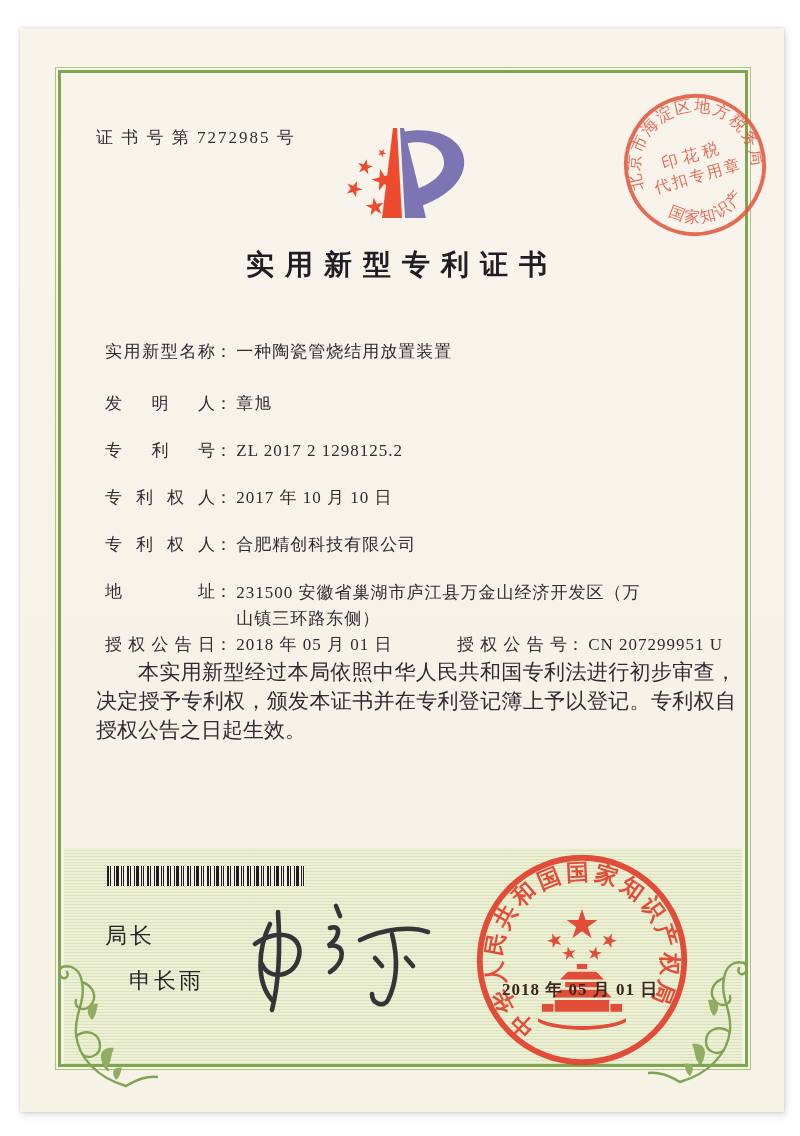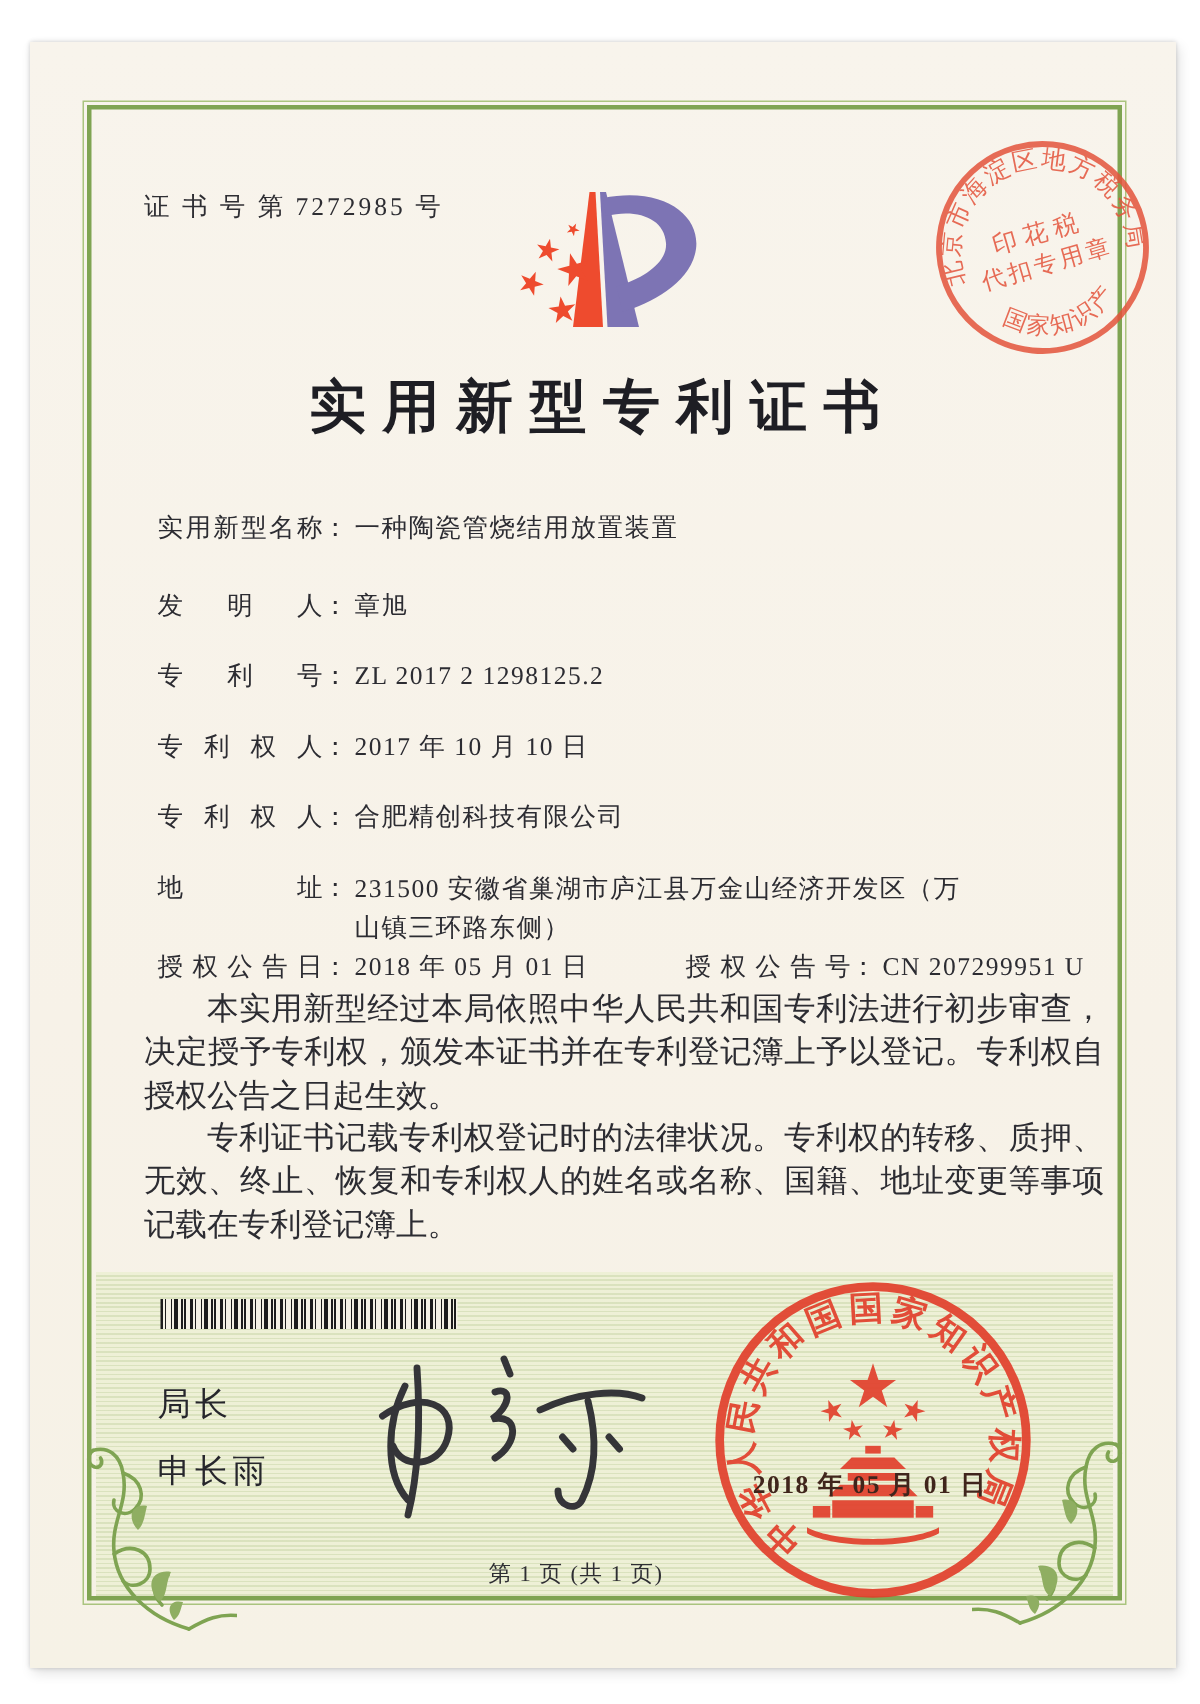--- a/index.html
+++ b/index.html
@@ -20,21 +20,21 @@
     position:absolute;left:44px;top:820px;width:678px;height:216px;
     background:repeating-linear-gradient(0deg,rgba(150,176,96,.22) 0 1px,rgba(238,240,214,.9) 1px 3px),#edf0d8;
   }
   .certno{
     position:absolute;left:76px;top:98px;font-size:17px;letter-spacing:2px;color:#2e2e33;
   }
   .logo{position:absolute;left:285px;top:88px;width:185px;height:122px;}
   .stamp{position:absolute;left:600px;top:62px;width:150px;height:150px;opacity:.85;}
   .title{
     position:absolute;left:0;top:218px;width:100%;text-align:center;
-    font-size:38px;font-weight:bold;letter-spacing:11px;color:#1e1e24;
+    font-size:28px;font-weight:bold;letter-spacing:11px;color:#1e1e24;
   }
   .fields{position:absolute;left:85px;top:312px;width:620px;font-size:17px;color:#2c2c32;}
   .frow{position:absolute;left:0;line-height:24px;white-space:nowrap;}
   .frow.wrap{white-space:normal;}
   .flabel{display:inline-block;width:110px;text-align:justify;text-align-last:justify;-moz-text-align-last:justify;vertical-align:top;}
   .colon{display:inline-block;vertical-align:top;}
   .fvalue{display:inline-block;vertical-align:top;letter-spacing:1px;}
   .fvalue.addr{width:418px;line-height:26px;}
   .group2{position:absolute;left:352px;top:0;}
   .paras{
@@ -46,21 +46,21 @@
     position:absolute;left:87px;top:838px;width:198px;height:20px;
     background:repeating-linear-gradient(90deg,
       #1c1c1c 0 2px,#f4f1e4 2px 3px,
       #1c1c1c 3px 4px,#f4f1e4 4px 7px,
       #1c1c1c 7px 8px,#f4f1e4 8px 9px,
       #1c1c1c 9px 12px,#f4f1e4 12px 14px,
       #1c1c1c 14px 15px,#f4f1e4 15px 16px,
       #1c1c1c 16px 17px,#f4f1e4 17px 20px);
   }
   .signoff{position:absolute;left:85px;top:893px;font-size:22px;color:#26262c;letter-spacing:3px;}
-  .signoff .name{margin-top:15px;}
+  .signoff .name{margin-top:15px;margin-left:24px;}
   .signature{position:absolute;left:190px;top:858px;width:240px;height:148px;}
   .seal{position:absolute;left:452px;top:822px;width:220px;height:220px;opacity:.92;}
   .sealdate{
     position:absolute;left:470px;top:950px;width:180px;font-size:17px;font-weight:bold;
     letter-spacing:1px;color:#40251c;z-index:5;text-align:center;
   }
   .ornament{position:absolute;width:112px;height:132px;}
   .orn-left{left:26px;top:930px;}
   .orn-right{left:628px;top:926px;transform:scaleX(-1);}
   .footer{
@@ -177,21 +177,20 @@
       <span class="fvalue">2018 年 05 月 01 日</span>
       <span class="group2">
         <span class="flabel">授权公告号</span><span class="colon">：</span>
         <span class="fvalue">CN 207299951 U</span>
       </span>
     </div>
   </div>
 
   <div class="paras">
     <p>本实用新型经过本局依照中华人民共和国专利法进行初步审查，决定授予专利权，颁发本证书并在专利登记簿上予以登记。专利权自授权公告之日起生效。</p>
-    <p>专利证书记载专利权登记时的法律状况。专利权的转移、质押、无效、终止、恢复和专利权人的姓名或名称、国籍、地址变更等事项记载在专利登记簿上。</p>
   </div>
 
   <div class="barcode"></div>
 
   <div class="signoff">
     <div>局长</div>
     <div class="name">申长雨</div>
   </div>
 
   <svg class="signature" viewBox="0 0 240 148">
@@ -229,15 +228,14 @@
       <path d="M-17,16 L17,16 L23,22 L-23,22 Z"></path>
       <path d="M-21,24 L21,24 L21,33 L-21,33 Z"></path>
       <path d="M-31,27 L-22,27 L-22,33 L-31,33 Z"></path>
       <path d="M22,27 L31,27 L31,33 L22,33 Z"></path>
       <path d="M-34,38 C-20,46 20,46 34,38 L34,41 C20,49 -20,49 -34,41 Z"></path>
     </g>
   </svg>
 
   <div class="sealdate">2018 年 05 月 01 日</div>
 
-  <div class="footer">第 1 页 (共 1 页)</div>
 
 </div>
 
 </body></html>

